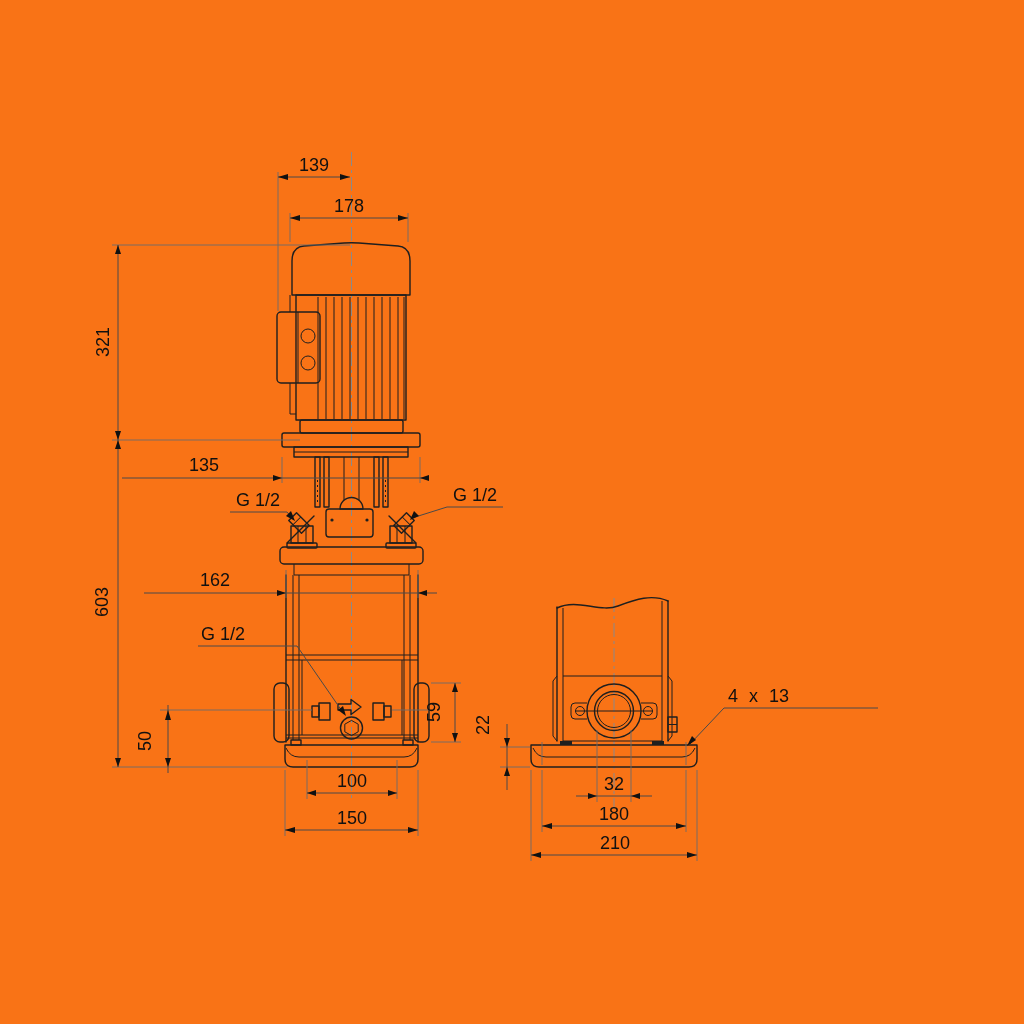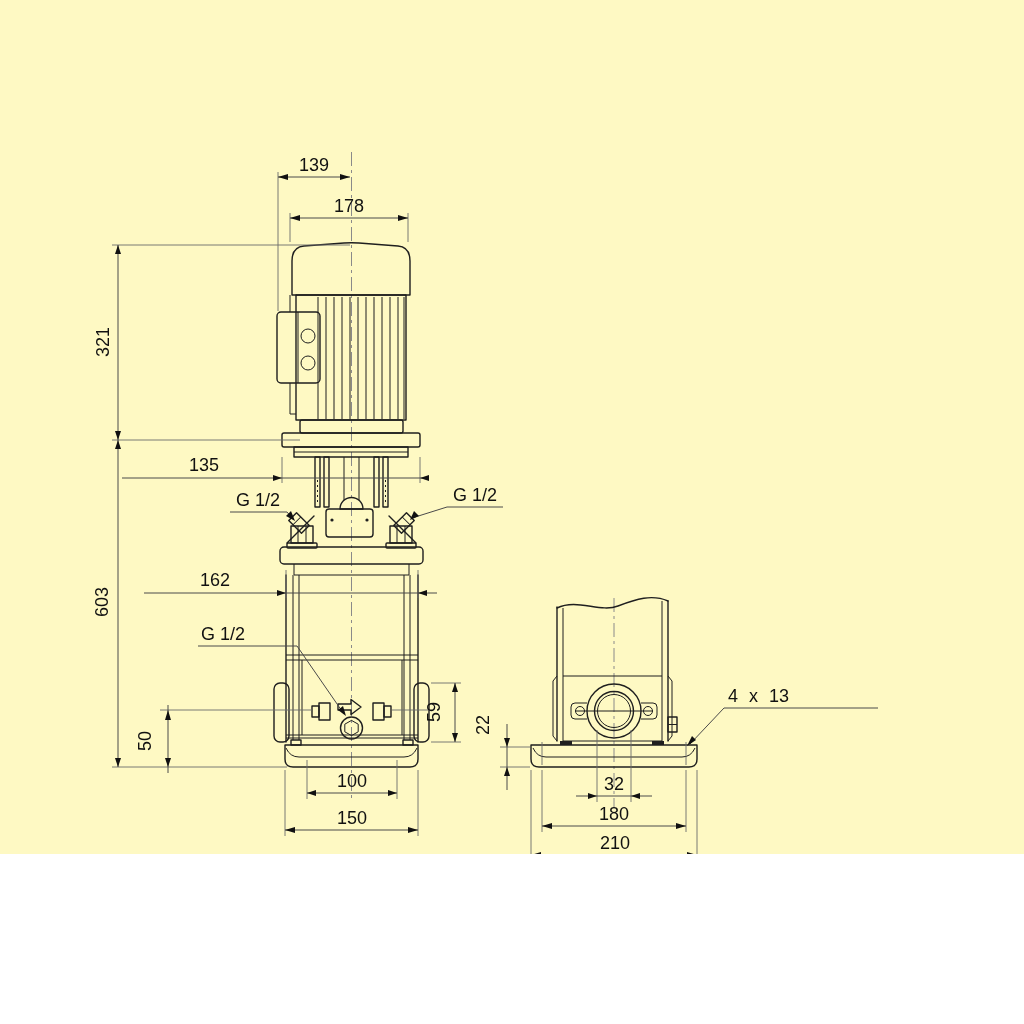--- a/index.html
+++ b/index.html
@@ -1,16 +1,16 @@
 <!DOCTYPE html>
 <html><head>
 <meta charset="utf-8">
 <style>
   html,body{margin:0;padding:0;background:#ffffff;}
-  .stage{width:1024px;height:854px;background:#fef9c3;position:relative;font-family:"Liberation Sans",sans-serif;}
+  .stage{width:1024px;height:1024px;background:#f97316;position:relative;font-family:"Liberation Sans",sans-serif;}
   svg{display:block;}
   .outline{stroke:#1f1f1f;stroke-width:1.4;fill:none;stroke-linejoin:round;stroke-linecap:round;}
   .thin{stroke:#1f1f1f;stroke-width:1;fill:none;}
   .dim{stroke:#4a4a4a;stroke-width:1;fill:none;}
   .ext{stroke:#6b6b6b;stroke-width:0.9;fill:none;}
   .cl{stroke:#8a8a8a;stroke-width:1;fill:none;stroke-dasharray:14 4 3 4;}
   .ah{fill:#111111;stroke:none;}
   .dot{fill:#1f1f1f;stroke:none;}
   text{font-family:"Liberation Sans",sans-serif;font-size:18px;fill:#111111;}
   .ws{word-spacing:6px;}

